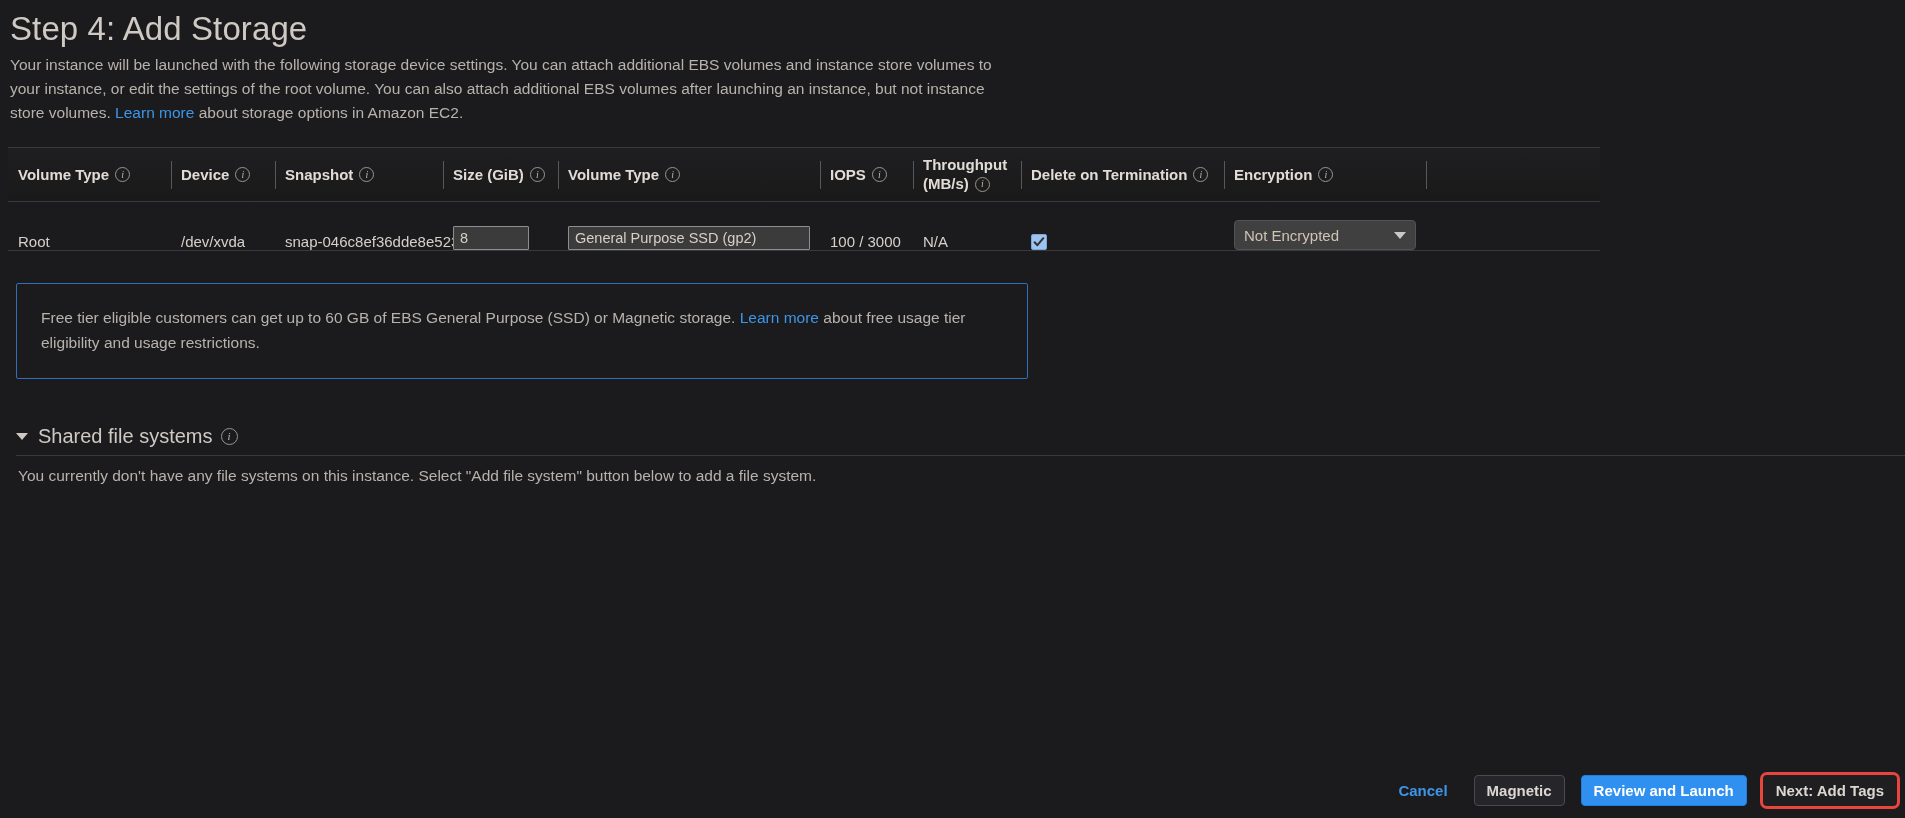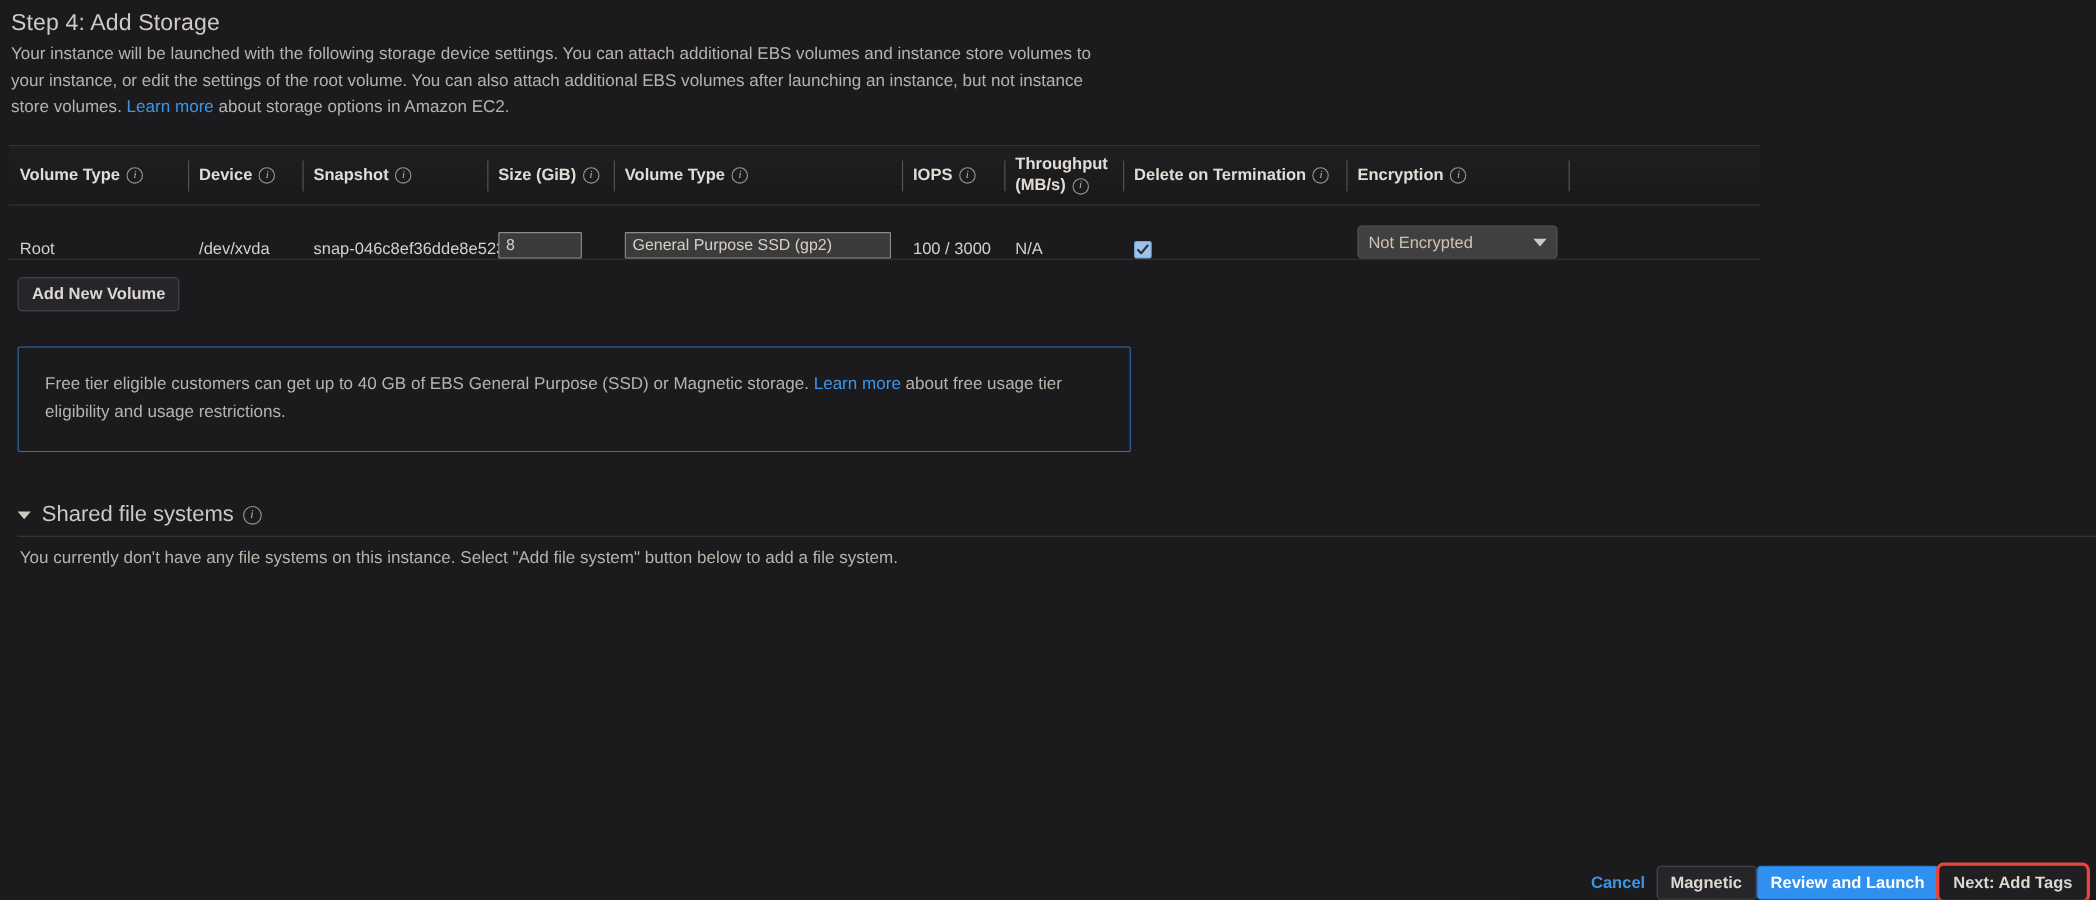--- a/index.html
+++ b/index.html
@@ -32,21 +32,21 @@
     overflow:hidden;
     position:relative;
     -webkit-font-smoothing:antialiased;
   }
 
   
   .page{
     padding:8px 0 0 8px;
   }
   .step-title{
-    font-size:21px;
+    font-size:33px;
     font-weight:400;
     color:#cfc9c3;
     margin:0 0 4px 2px;
     line-height:1.25;
     letter-spacing:.1px;
   }
   .intro{
     font-size:15.5px;
     line-height:1.55;
     color:var(--text-dim);
@@ -288,24 +288,24 @@
     color:#cfc9c3;
     font-weight:400;
   }
   .sfs-body{font-size:15.5px;color:var(--text-dim);margin:11px 0 0 2px;}
   .sfs-btn-wrap{margin:14px 0 0 2px;}
 
   
   .footer{
     position:absolute;
     right:8px;
-    bottom:0;
-    display:flex;
-    align-items:center;
-    gap:0;
+    bottom:12px;
+    display:flex;
+    align-items:center;
+    gap:16px;
   }
 </style>
 </head>
 <body>
 
 <div class="page">
 
   <h1 class="step-title">Step 4: Add Storage</h1>
 
   <p class="intro"><span>Your instance will be launched with the following storage device settings. You can attach additional EBS volumes and instance store volumes to your instance, or edit the settings of the root volume. You can also attach additional EBS volumes after launching an instance, but not instance store volumes. </span><a class="link" href="#">Learn more</a><span> about storage options in Amazon EC2.</span></p>
@@ -382,26 +382,23 @@
             <span>Not Encrypted</span>
             <span class="caret"></span>
           </div>
         </div>
         <div class="td c-tail"></div>
       </div>
     </div>
 
   </div>
 
-  <div class="add-vol-wrap">
-    <button class="btn">Add New Volume</button>
-  </div>
 
   <div class="freetier">
-    <p><span>Free tier eligible customers can get up to 40 GB of EBS General Purpose (SSD) or Magnetic storage. </span><a class="link" href="#">Learn more</a><span> about free usage tier eligibility and usage restrictions.</span></p>
+    <p><span>Free tier eligible customers can get up to 60 GB of EBS General Purpose (SSD) or Magnetic storage. </span><a class="link" href="#">Learn more</a><span> about free usage tier eligibility and usage restrictions.</span></p>
   </div>
 
   <div class="sfs">
     <div class="sfs-head">
       <span class="tri"></span>
       <span class="sfs-title">Shared file systems</span>
       <span class="info lg">i</span>
     </div>
     <div class="sfs-body">You currently don't have any file systems on this instance. Select "Add file system" button below to add a file system.</div>
   </div>

